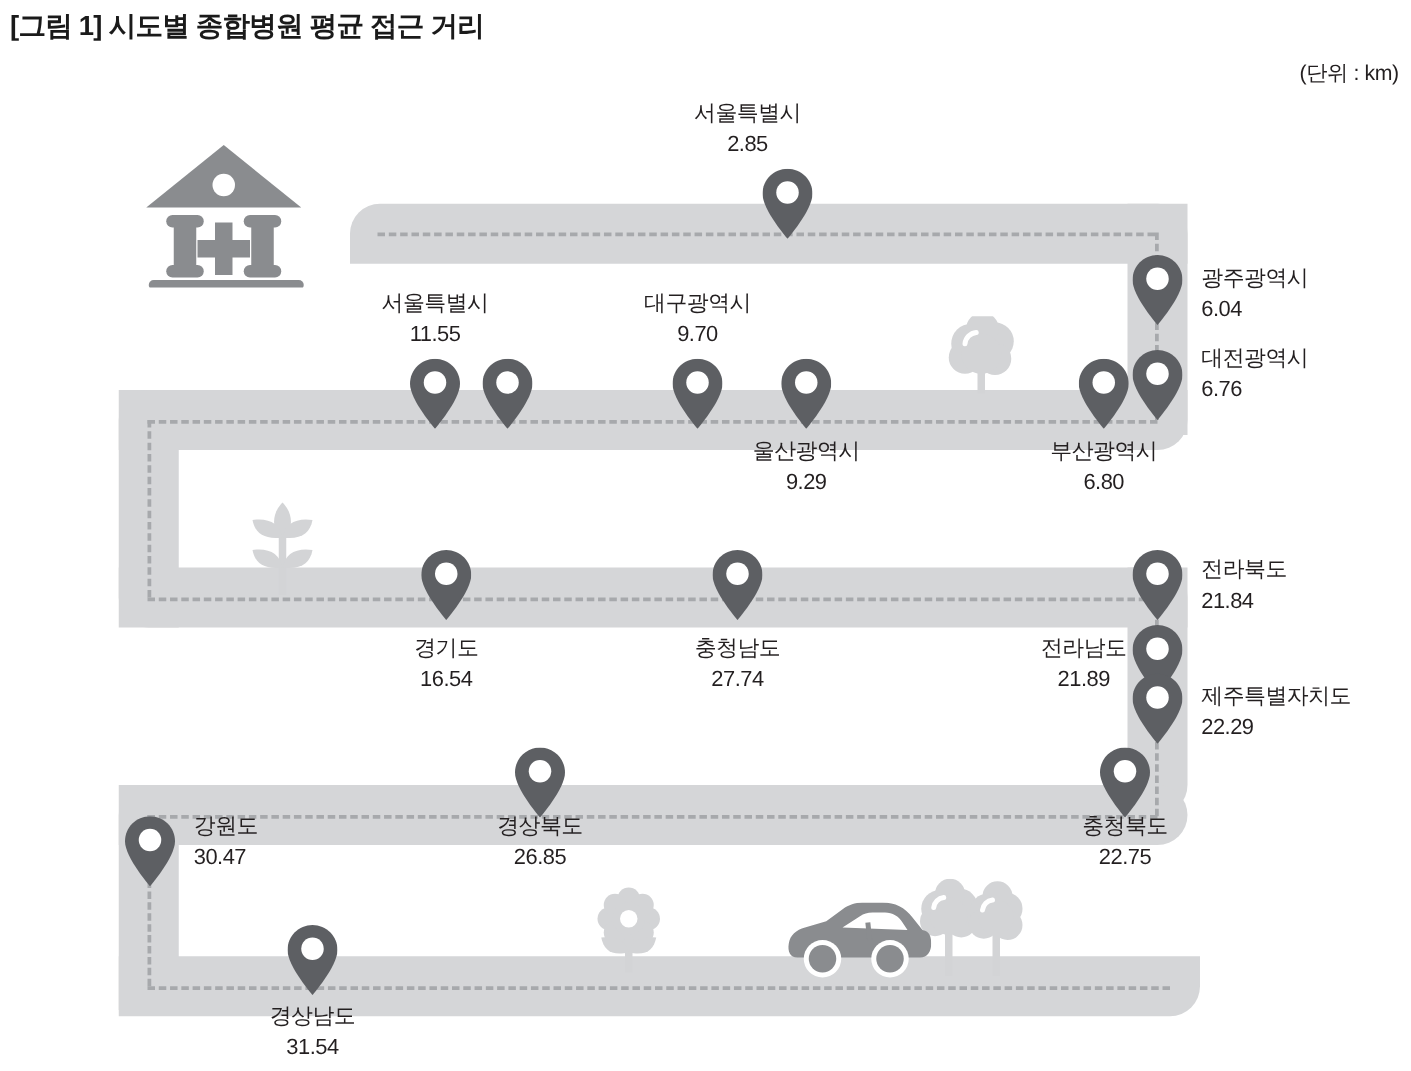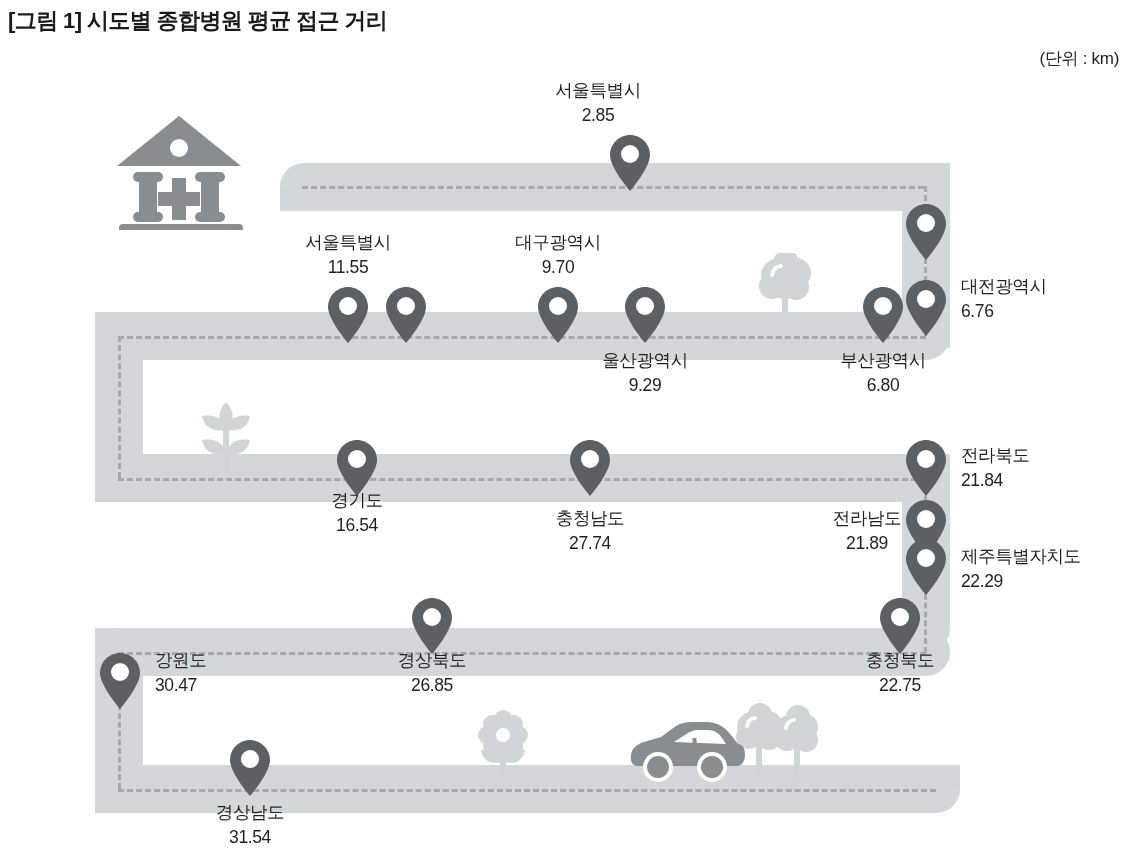--- a/index.html
+++ b/index.html
@@ -335,20 +335,24 @@
         <path d="M20 0 C9 0 0 9 0 20 C0 33 20 56 20 56 C20 56 40 33 40 20 C40 9 31 0 20 0 Z" fill="#5d5f63"></path>
         <circle cx="20" cy="19" r="9" fill="#ffffff"></circle>
       </svg>
   </div>
 
   <div class="lbl ctr" style="left:598px; top:78px;">
     <span class="nm">서울특별시</span>
     <span class="vl">2.85</span>
   </div>
 
+  <div class="lbl lft" style="left:961px; top:210px;">
+    <span class="nm">광주광역시</span>
+    <span class="vl">6.04</span>
+  </div>
 
   <div class="lbl lft" style="left:961px; top:274px;">
     <span class="nm">대전광역시</span>
     <span class="vl">6.76</span>
   </div>
 
   <div class="lbl ctr" style="left:348px; top:230px;">
     <span class="nm">서울특별시</span>
     <span class="vl">11.55</span>
   </div>
@@ -362,21 +366,21 @@
   <div class="lbl ctr" style="left:645px; top:348px;">
     <span class="nm">울산광역시</span>
     <span class="vl">9.29</span>
   </div>
 
   <div class="lbl ctr" style="left:883px; top:348px;">
     <span class="nm">부산광역시</span>
     <span class="vl">6.80</span>
   </div>
 
-  <div class="lbl ctr" style="left:357px; top:488px;">
+  <div class="lbl ctr" style="left:357px; top:506px;">
     <span class="nm">경기도</span>
     <span class="vl">16.54</span>
   </div>
 
   <div class="lbl ctr" style="left:590px; top:506px;">
     <span class="nm">충청남도</span>
     <span class="vl">27.74</span>
   </div>
 
   <div class="lbl lft" style="left:961px; top:443px;">

